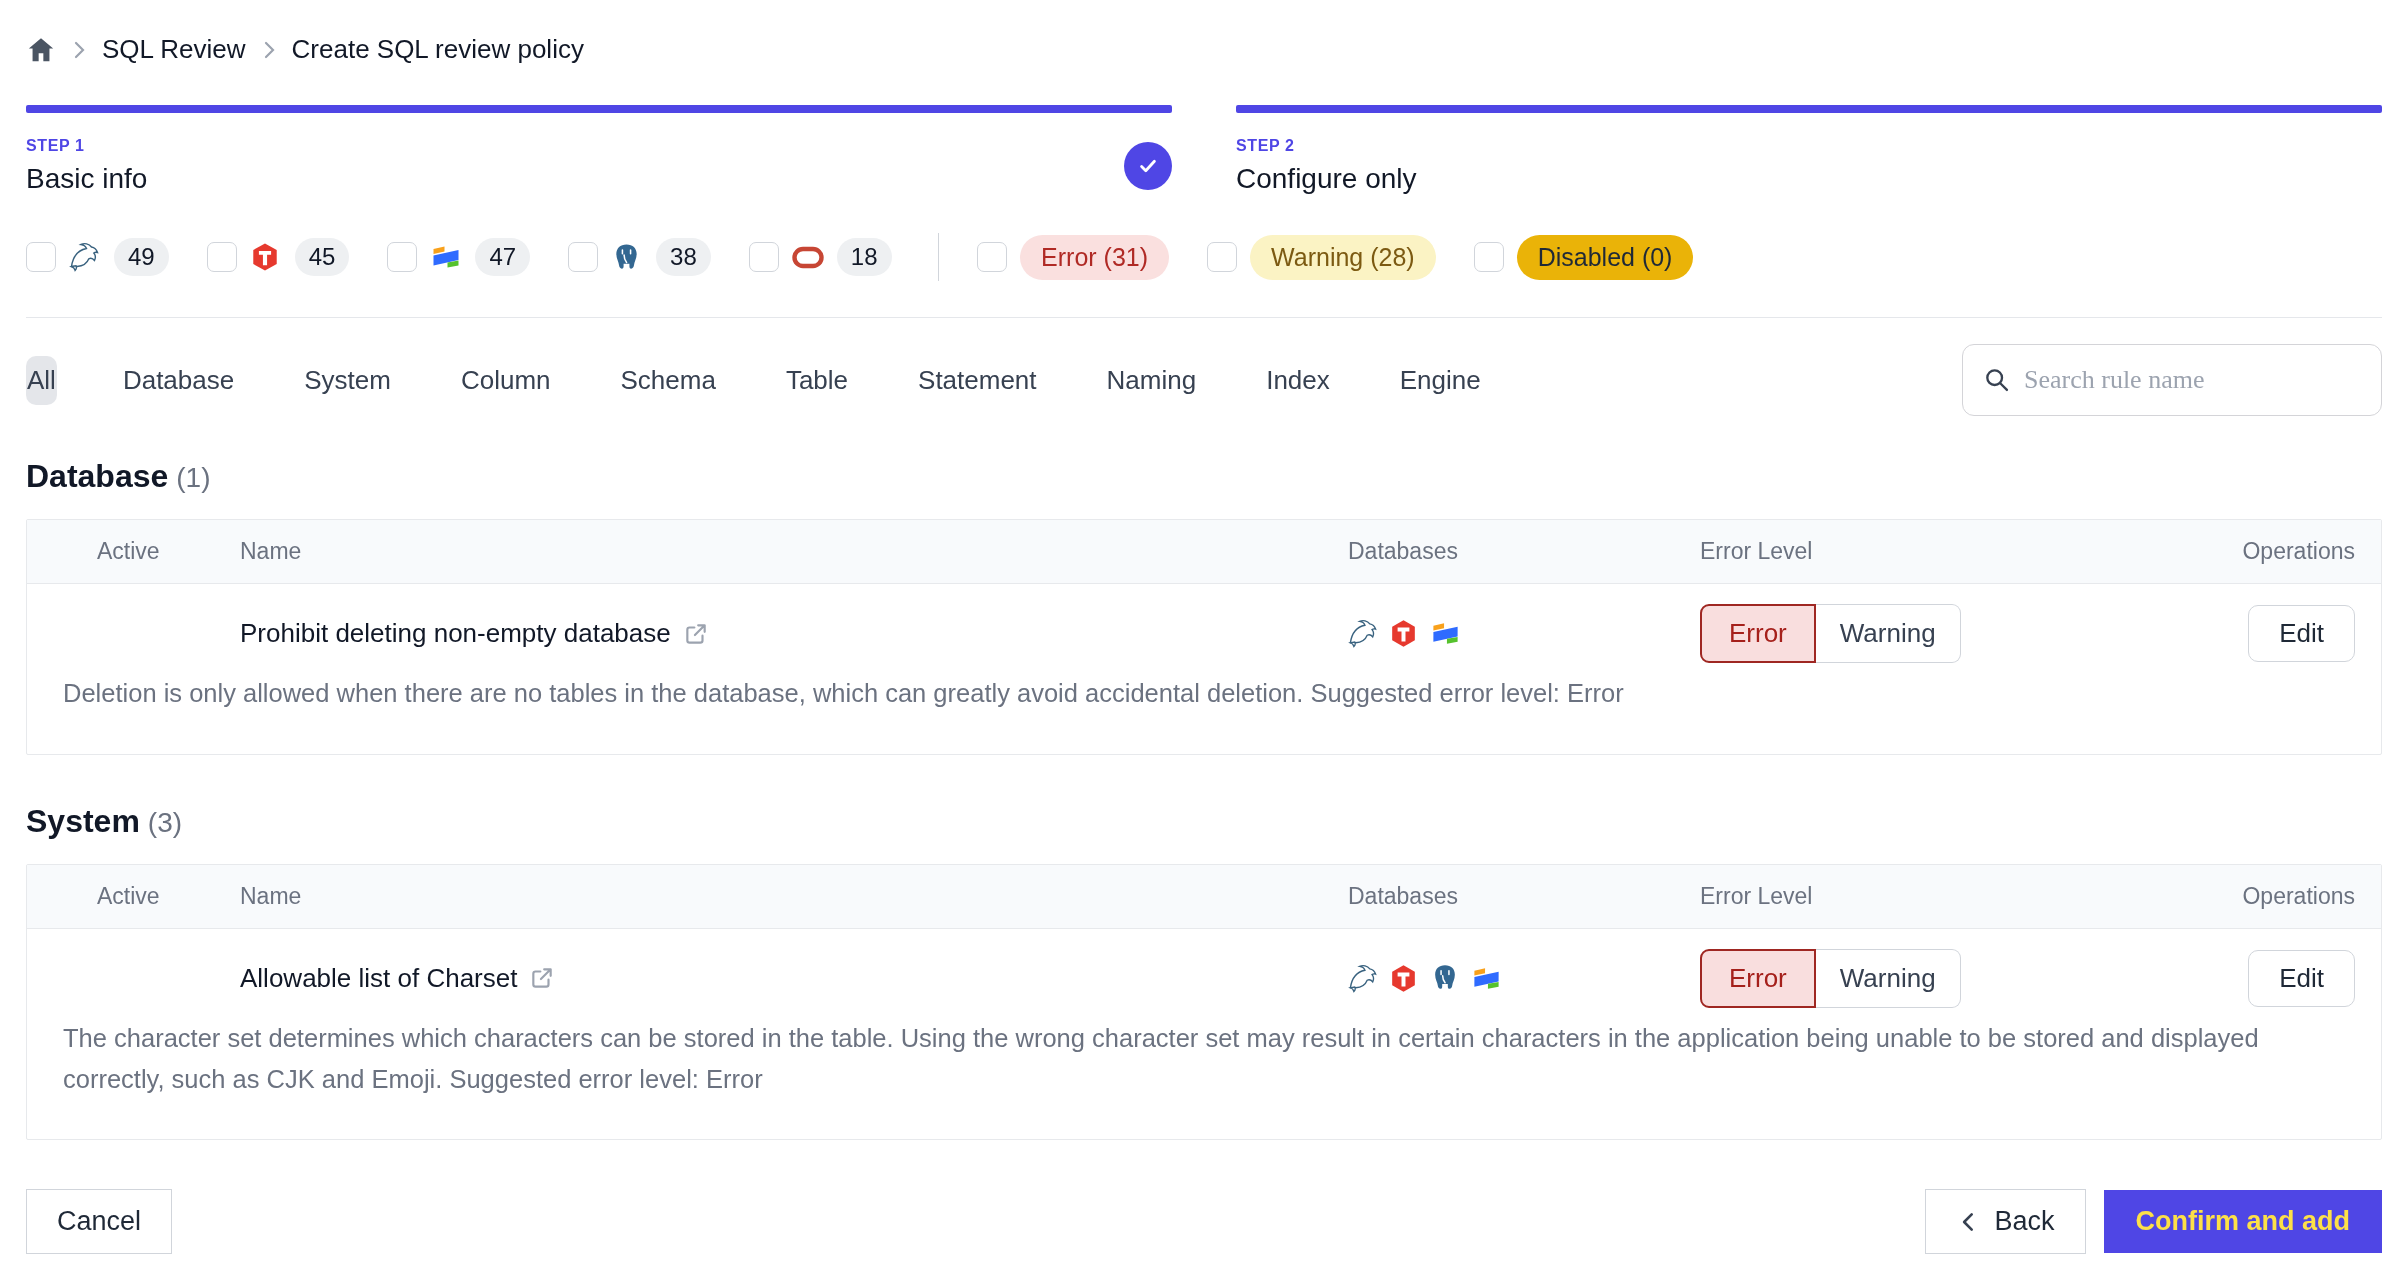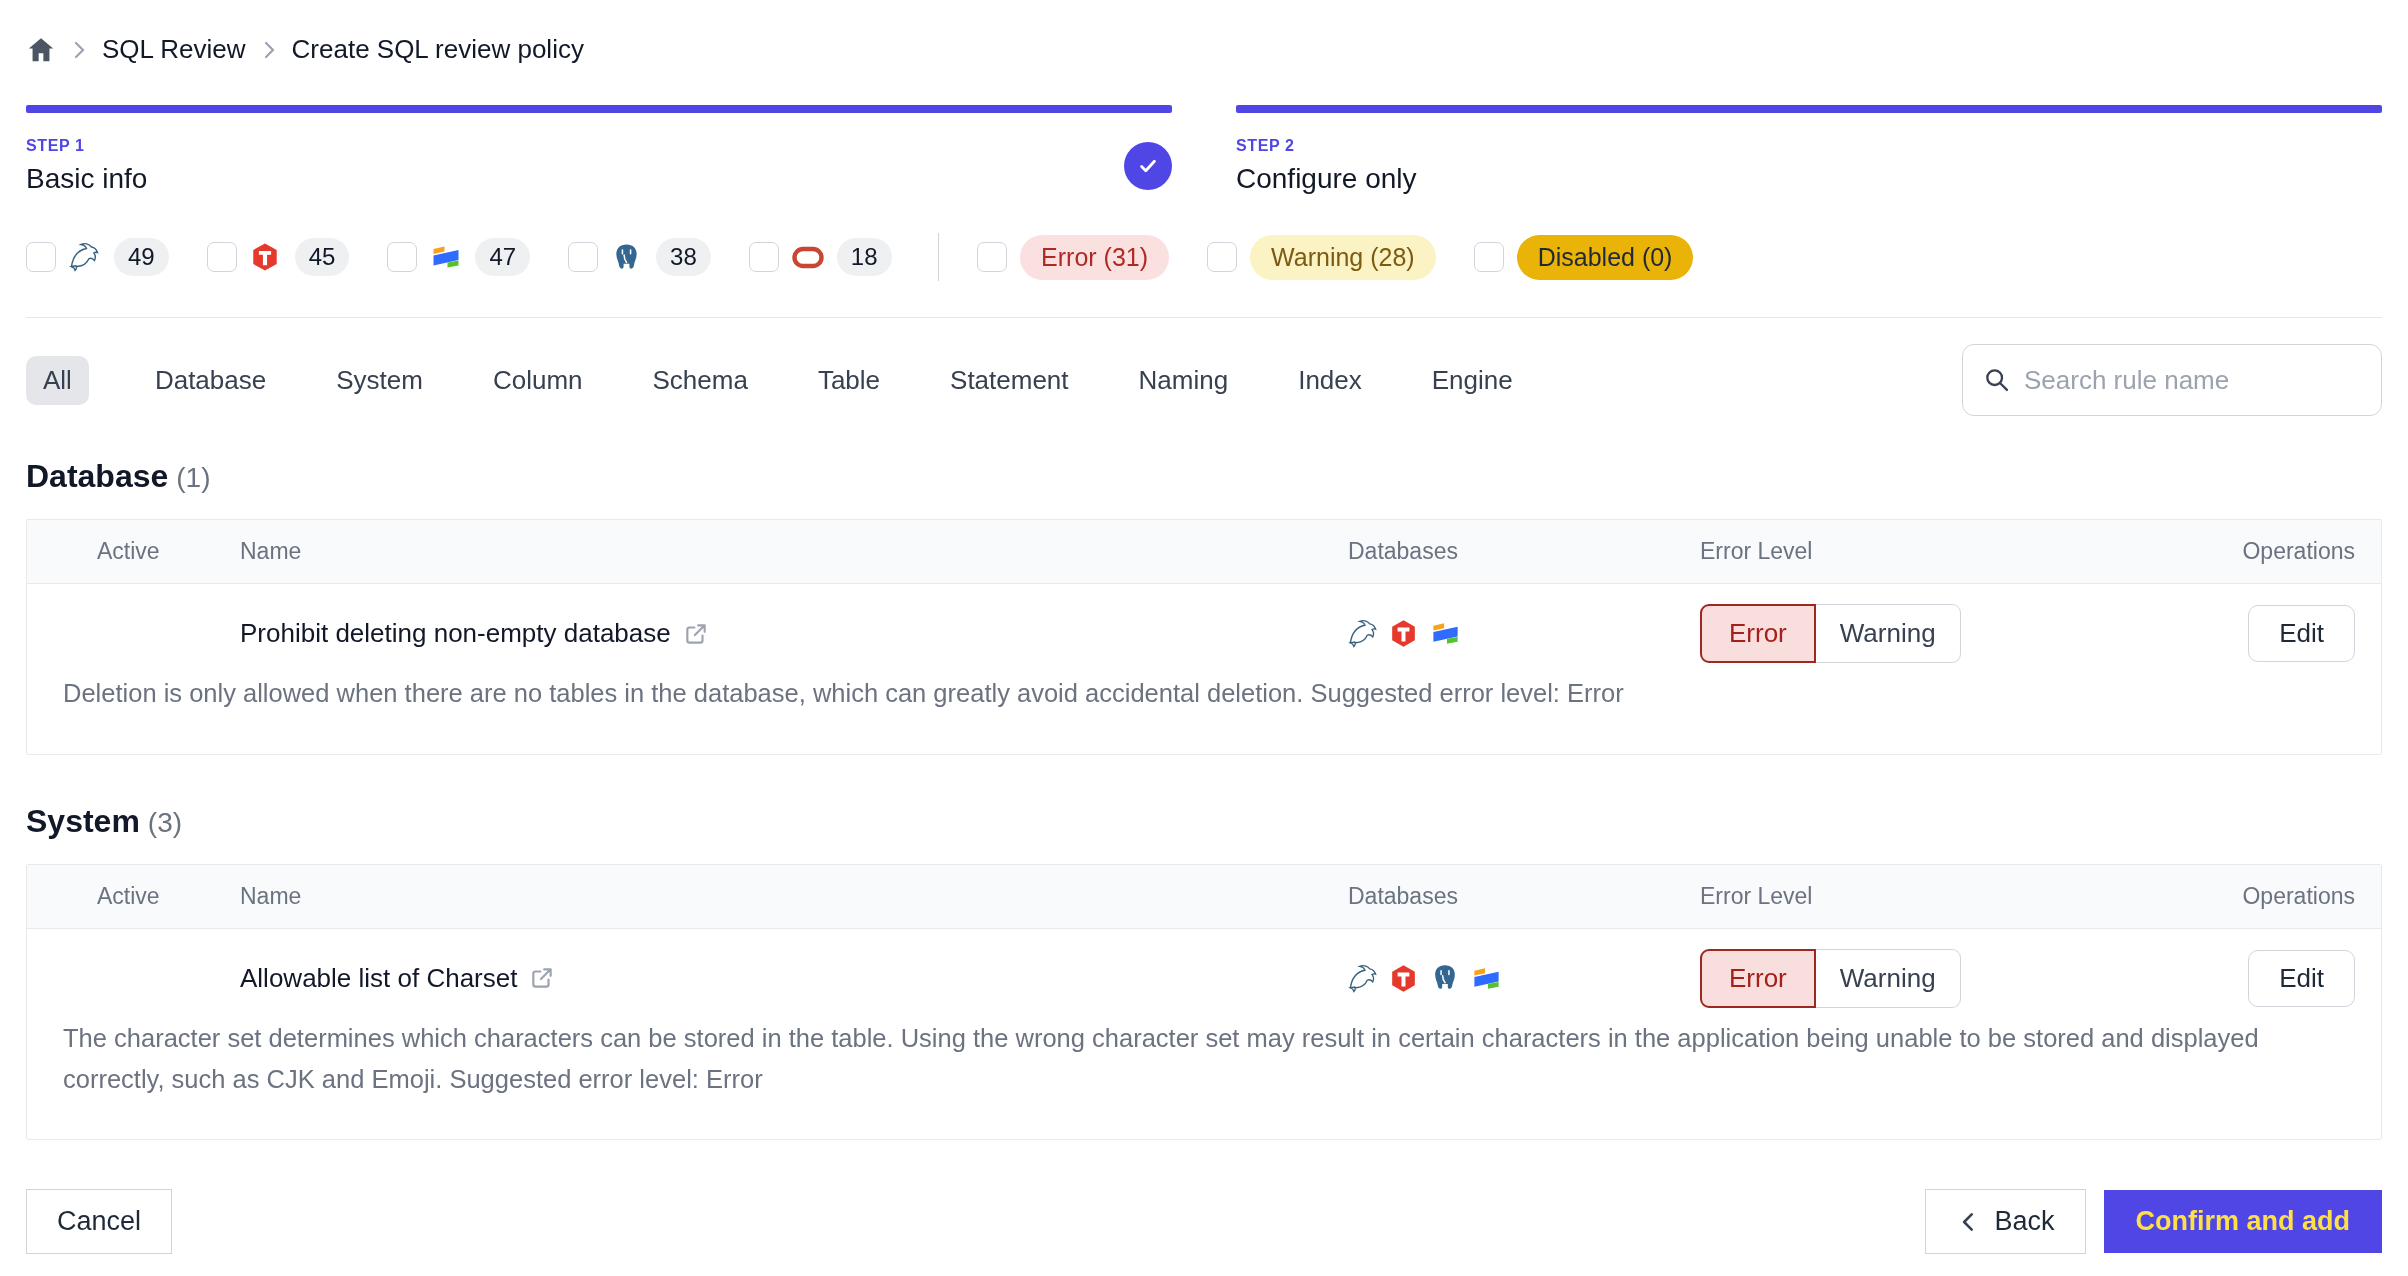--- a/index.html
+++ b/index.html
@@ -32,25 +32,25 @@
   .level-pill { border-radius:999px; padding:8px 21px; font-size:25px; font-weight:500; cursor:pointer; }
   .level-error    { background:#fae0df; color:#b02a25; }
   .level-warning  { background:#fbf3c4; color:#7c5a12; }
   .level-disabled { background:#eab308; color:#1f2937; }
 
   .rule-hr { border:none; border-top:1.6px solid #e5e7eb; margin-top:36px; }
 
   
   .tabs { display:flex; align-items:center; gap:62px; margin-top:26px; }
   .tab { font-size:26px; color:#374151; cursor:pointer; padding:9px 4px; border-radius:10px; }
-  .tab.active { background:#e4e6ea; padding:9px 17px; }
+  .tab.active { background:#e4e6ea; padding:9px 1px; }
   .search-box { margin-left:auto; width:420px; height:72px; border:1.7px solid #d4d4d8;
     border-radius:12px; display:flex; align-items:center; gap:13px; padding:0 20px; background:#fff; }
   .search-box input { border:none; outline:none; font-size:26px; color:#111827; width:100%;
-    font-family:Liberation Sans, sans-serif; background:transparent; }
+    font-family:Liberation Serif, serif; background:transparent; }
   .search-box input::placeholder { color:#9ca3af; }
 
   
   .section-title { margin-top:42px; font-size:32px; font-weight:700; color:#111827; }
   .section-title .cnt { font-size:28px; font-weight:400; color:#6b7280; margin-left:8px; }
 
   .rules-table { margin-top:24px; border:1px solid #e7e9ec; border-radius:2px; }
   .tbl-grid { display:grid; grid-template-columns:213px 1fr 352px 415px 266px; align-items:center; }
   .tbl-head { background:#f8fafc; border-bottom:1px solid #e7e9ec; }
   .tbl-head > div { font-size:23px; color:#6b7280; padding:18px 0; }

